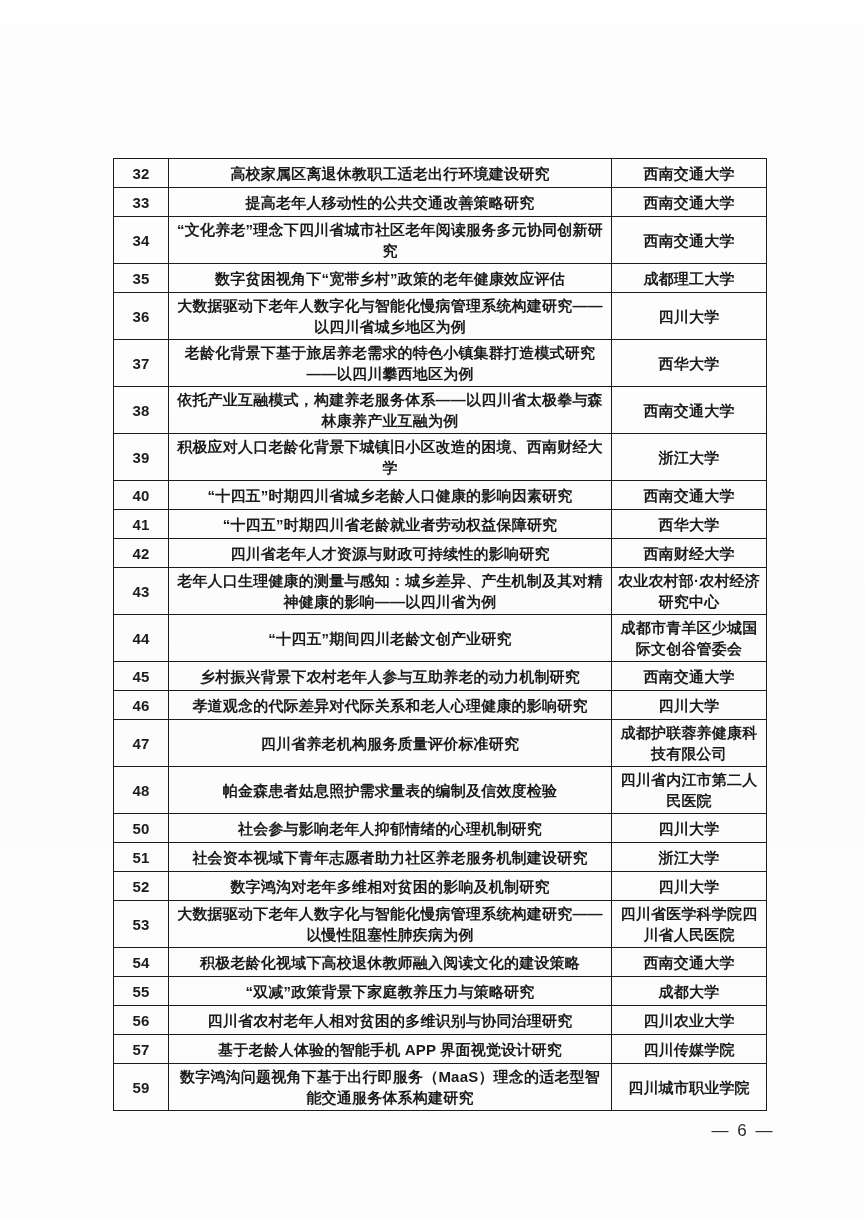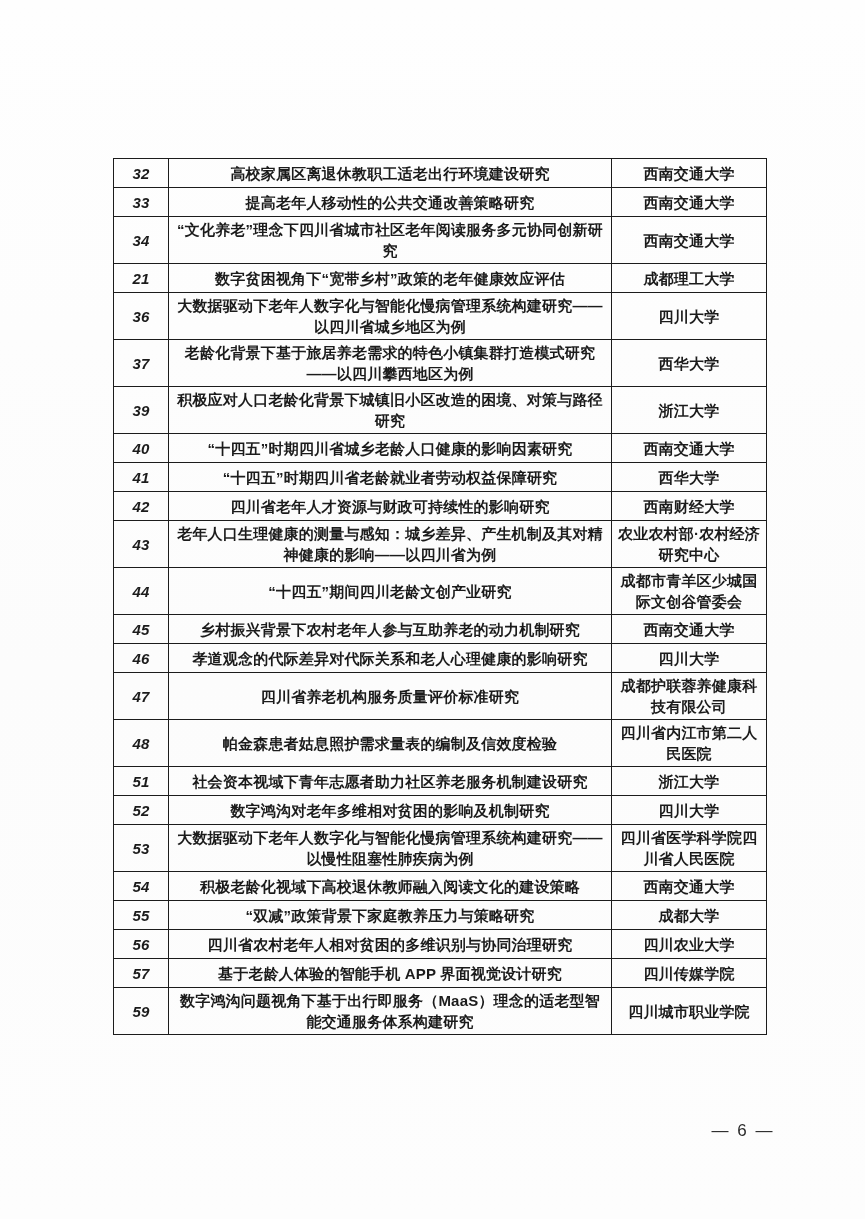--- a/index.html
+++ b/index.html
@@ -37,21 +37,20 @@
     line-height: 21px;
     font-weight: 700;
     letter-spacing: 0.2px;
     padding: 2px 5px;
     height: 24px;
     word-break: break-all;
   }
   td.col-no {
     font-weight: 700;
     font-size: 14.5px;
-    font-style: italic;
   }
   td.col-title {
     padding: 2px 8px;
   }
   td.col-org {
     padding: 2px 4px;
   }
   .page-footer {
     position: absolute;
     left: 703px;
@@ -89,41 +88,46 @@
     <td class="col-org">西南交通大学</td>
   </tr>
 
   <tr>
     <td class="col-no">34</td>
     <td class="col-title">“文化养老”理念下四川省城市社区老年阅读服务多元协同创新研究</td>
     <td class="col-org">西南交通大学</td>
   </tr>
 
   <tr>
-    <td class="col-no">21</td>
+    <td class="col-no">35</td>
     <td class="col-title">数字贫困视角下“宽带乡村”政策的老年健康效应评估</td>
     <td class="col-org">成都理工大学</td>
   </tr>
 
   <tr>
     <td class="col-no">36</td>
     <td class="col-title">大数据驱动下老年人数字化与智能化慢病管理系统构建研究——以四川省城乡地区为例</td>
     <td class="col-org">四川大学</td>
   </tr>
 
   <tr>
     <td class="col-no">37</td>
     <td class="col-title">老龄化背景下基于旅居养老需求的特色小镇集群打造模式研究——以四川攀西地区为例</td>
     <td class="col-org">西华大学</td>
   </tr>
 
+  <tr>
+    <td class="col-no">38</td>
+    <td class="col-title">依托产业互融模式，构建养老服务体系——以四川省太极拳与森林康养产业互融为例</td>
+    <td class="col-org">西南交通大学</td>
+  </tr>
 
   <tr>
     <td class="col-no">39</td>
-    <td class="col-title">积极应对人口老龄化背景下城镇旧小区改造的困境、对策与路径研究</td>
+    <td class="col-title">积极应对人口老龄化背景下城镇旧小区改造的困境、西南财经大学</td>
     <td class="col-org">浙江大学</td>
   </tr>
 
   <tr>
     <td class="col-no">40</td>
     <td class="col-title">“十四五”时期四川省城乡老龄人口健康的影响因素研究</td>
     <td class="col-org">西南交通大学</td>
   </tr>
 
   <tr>
@@ -168,20 +172,25 @@
     <td class="col-org">成都护联蓉养健康科技有限公司</td>
   </tr>
 
   <tr>
     <td class="col-no">48</td>
     <td class="col-title">帕金森患者姑息照护需求量表的编制及信效度检验</td>
     <td class="col-org">四川省内江市第二人民医院</td>
   </tr>
 
 
+  <tr>
+    <td class="col-no">50</td>
+    <td class="col-title">社会参与影响老年人抑郁情绪的心理机制研究</td>
+    <td class="col-org">四川大学</td>
+  </tr>
 
   <tr>
     <td class="col-no">51</td>
     <td class="col-title">社会资本视域下青年志愿者助力社区养老服务机制建设研究</td>
     <td class="col-org">浙江大学</td>
   </tr>
 
   <tr>
     <td class="col-no">52</td>
     <td class="col-title">数字鸿沟对老年多维相对贫困的影响及机制研究</td>

